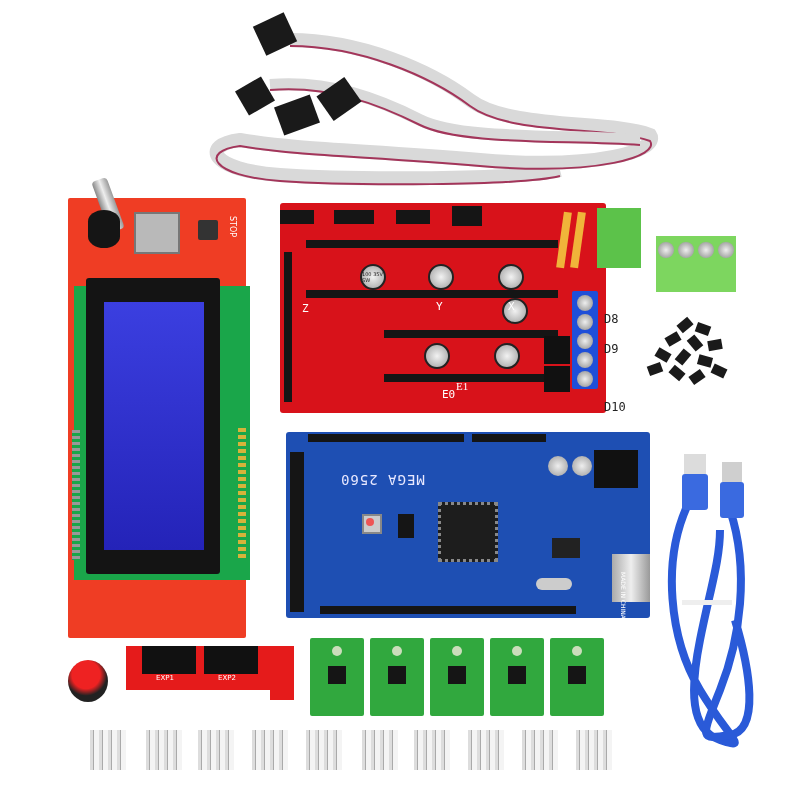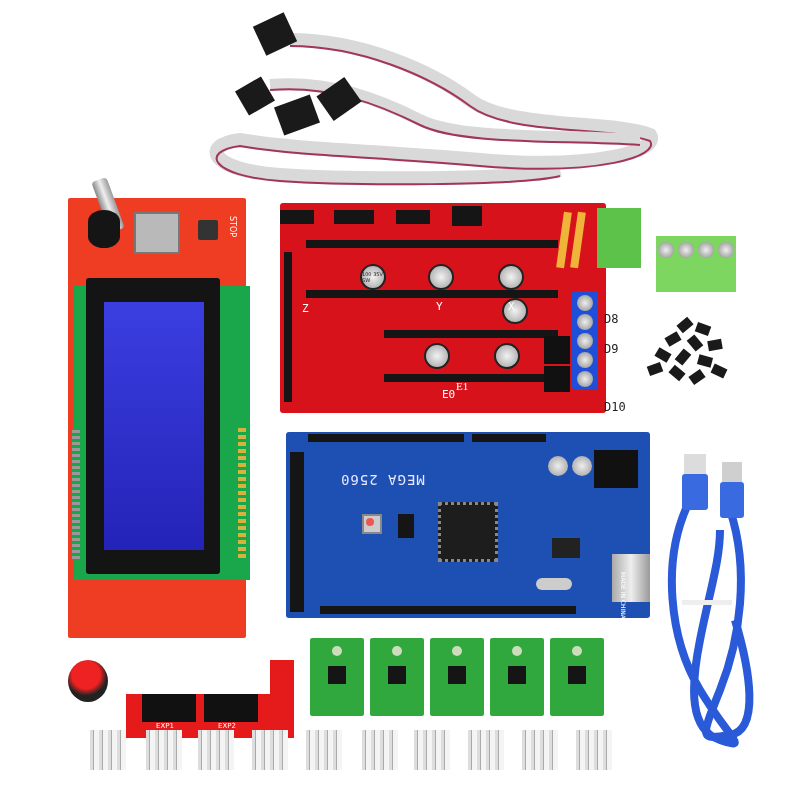--- a/index.html
+++ b/index.html
@@ -30,21 +30,21 @@
   
   .mega{left:286px;top:432px;width:364px;height:186px;background:#1e4fb3;border-radius:3px;}
   .mega-title{font-family:"DejaVu Sans Mono",monospace;color:#e8e8ff;font-size:14px;letter-spacing:1px;transform:rotate(180deg);}
   .mcu{left:438px;top:502px;width:54px;height:54px;background:#1d1d1d;border:3px dotted #888;}
   .dc-jack{left:594px;top:450px;width:44px;height:38px;background:#111;}
   .usb-b{left:612px;top:554px;width:38px;height:48px;background:linear-gradient(90deg,#aaa,#eee,#999);}
   .reset-btn{left:362px;top:514px;width:16px;height:16px;background:#ccc;border:2px solid #888;}
   .reset-dot{left:366px;top:518px;width:8px;height:8px;border-radius:50%;background:#e55;}
   
   .knob{left:68px;top:660px;width:40px;height:42px;border-radius:50%;background:radial-gradient(circle at 45% 35%,#e22 0 40%,#222 60%);}
-  .adapter{left:126px;top:646px;width:168px;height:44px;background:#e51b1b;margin-top:48px;}
+  .adapter{left:126px;top:646px;width:168px;height:44px;background:#e51b1b;}
   .idc{width:54px;height:28px;background:#111;}
   .driver{width:54px;height:78px;background:#31a83e;border-radius:2px;}
   .driver .chip{position:absolute;left:18px;top:28px;width:18px;height:18px;background:#151515;}
   .driver .pot{position:absolute;left:22px;top:8px;width:10px;height:10px;border-radius:50%;background:#cdb;}
   .heatsink{width:36px;height:40px;background:repeating-linear-gradient(90deg,#ddd 0 3px,#aaa 3px 4px,#f4f4f4 4px 9px);}
   .jumpers{left:648px;top:318px;width:86px;height:70px;}
   .jumper{position:absolute;width:14px;height:10px;background:#1a1a1a;}
   .usb-cable svg{position:absolute;left:0;top:0;}
 </style>
 </head>

